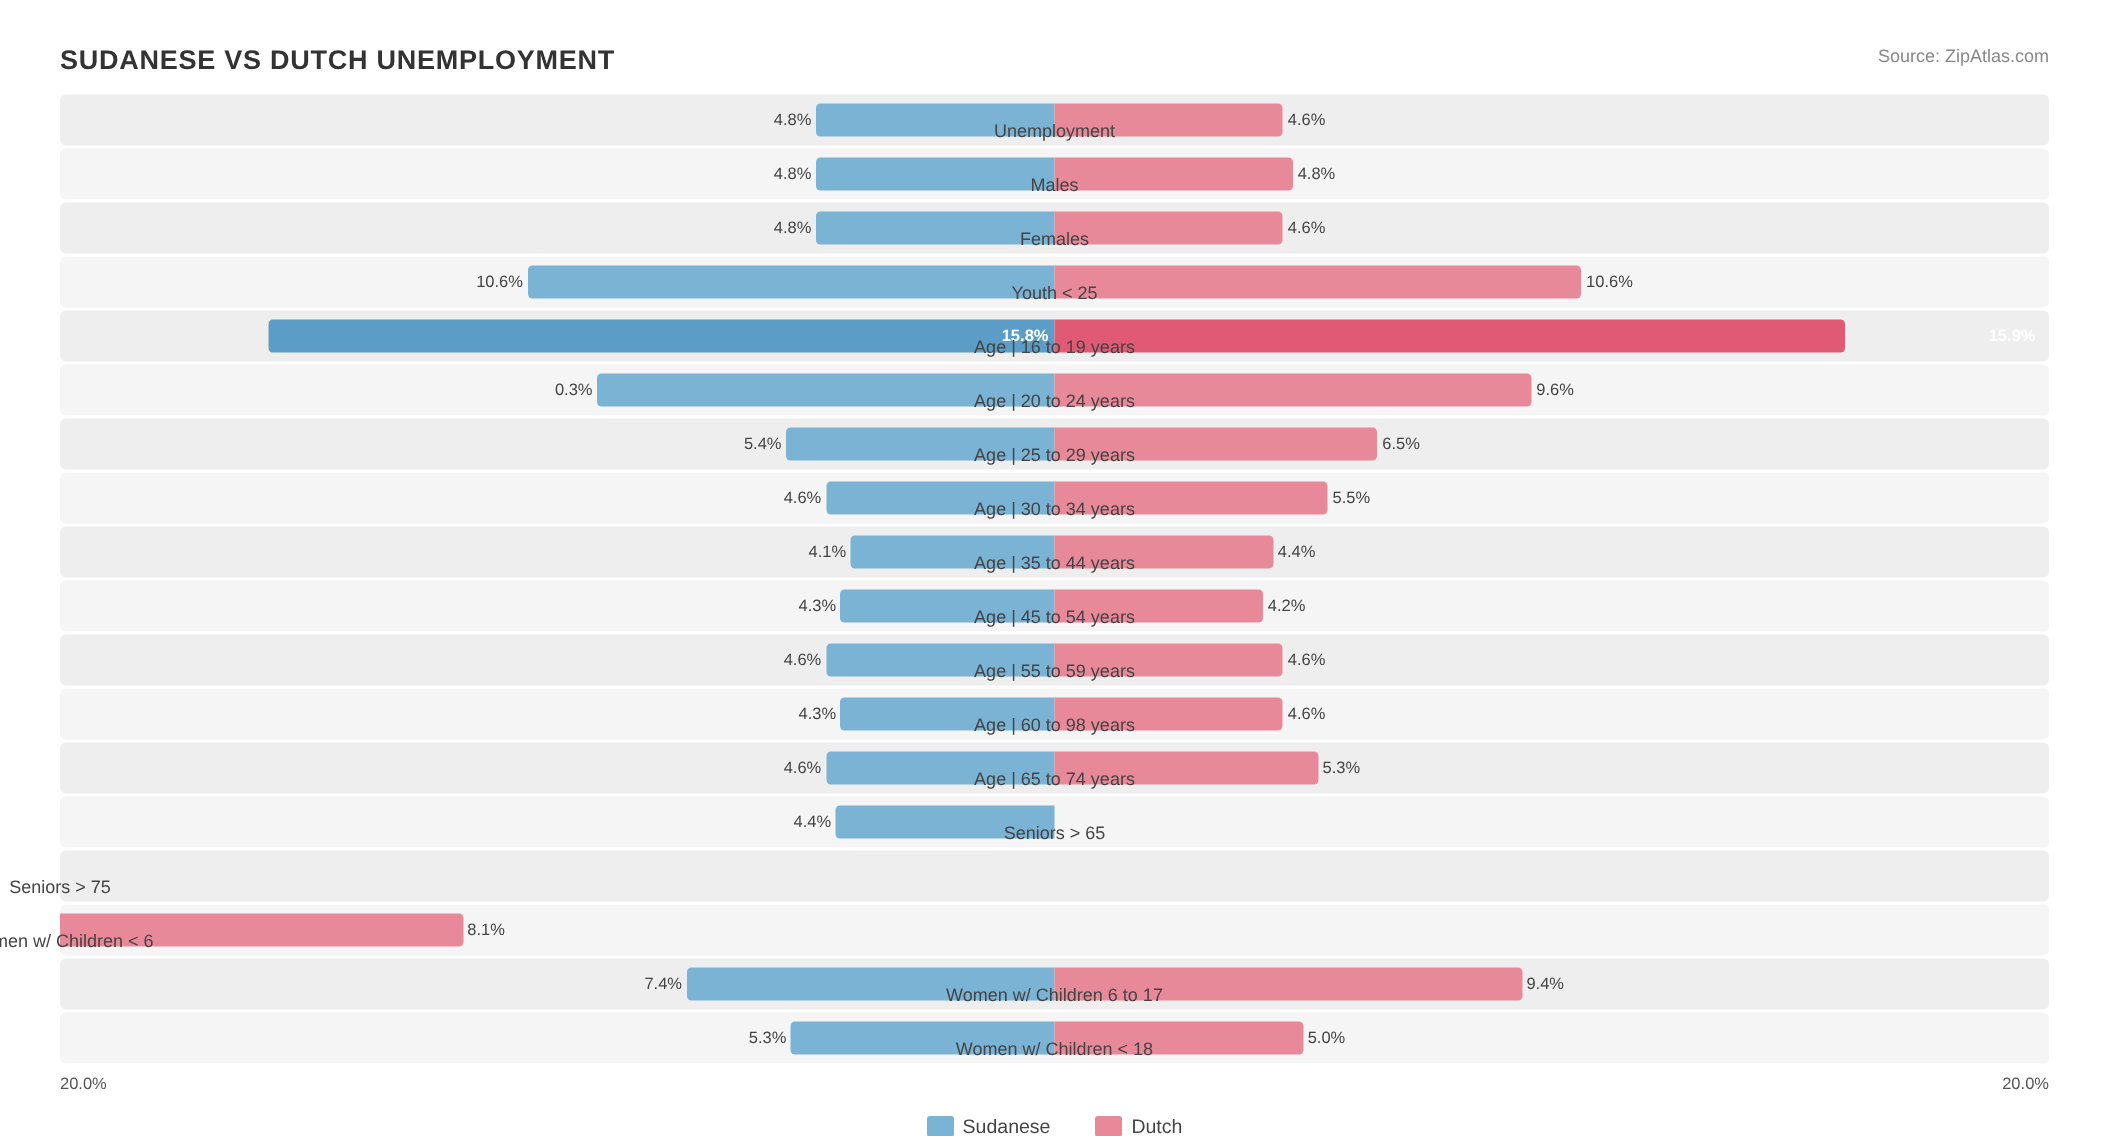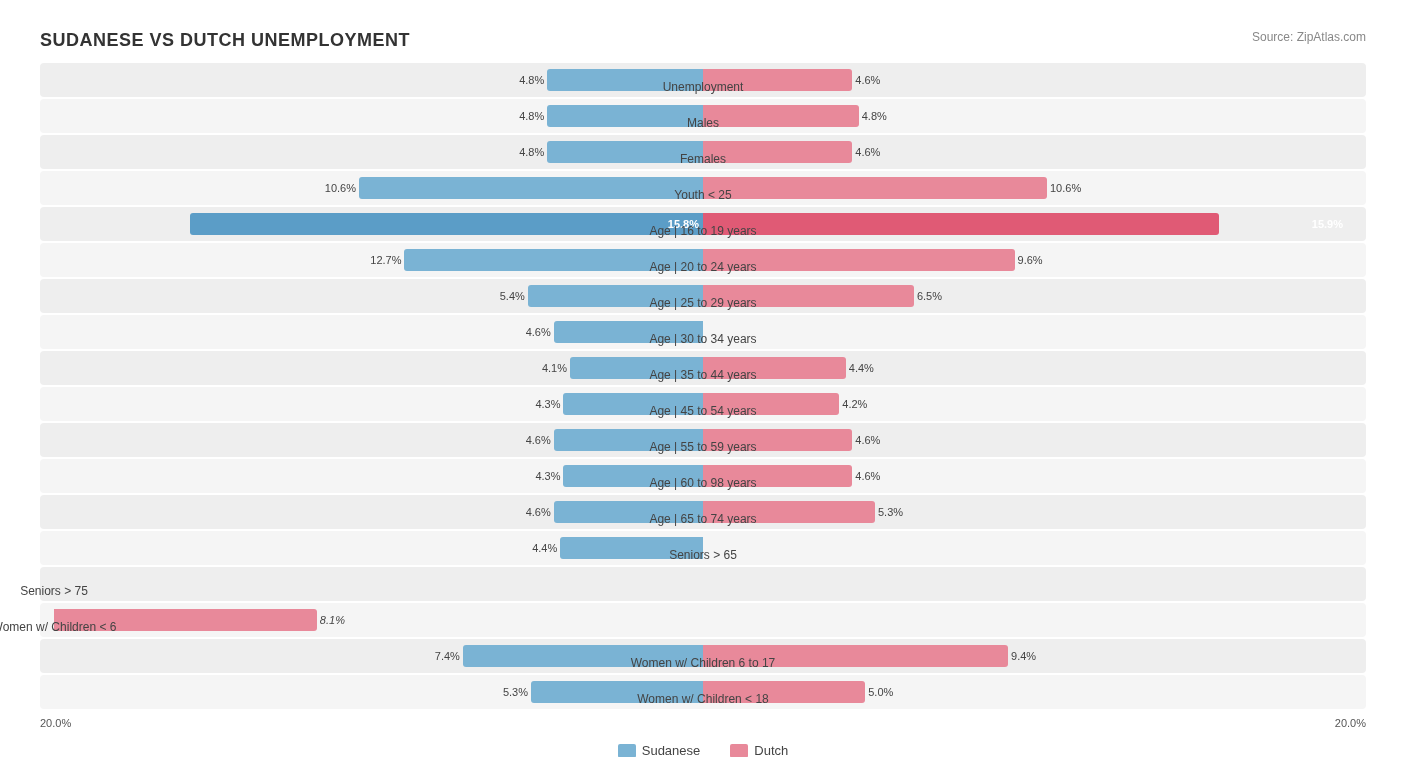--- a/index.html
+++ b/index.html
@@ -35,21 +35,21 @@
     .chart-body {
       width: 100%;
     }
     .bar-row {
       display: flex;
       align-items: center;
       margin-bottom: 2px;
       min-height: 34px;
       background: #f5f5f5;
       border-radius: 4px;
-      padding: 3px 14px;
+      padding: 3px 0;
     }
     .bar-row:nth-child(odd) {
       background: #eeeeee;
     }
     .left-section {
       display: flex;
       align-items: center;
       justify-content: flex-end;
       width: 50%;
       padding-right: 0;
@@ -212,21 +212,21 @@
         <div class="label-center">Age | 16 to 19 years</div>
       </div>
       <div class="right-section">
         <div class="bar-right" style="width: 79.5%; left: 0;"></div>
         <div class="value-right" style="margin-left: 0px; left: auto; right: 4px; color: rgb(255, 255, 255); font-weight: bold; margin-right: 5px; z-index: 15;">15.9%</div>
       </div>
     </div>
       <div class="bar-row">
       <div class="left-section">
         <div class="bar-left" style="width: 46%; right: 0;"></div>
-        <div class="value-left" style="right: 46%; margin-right: 3px; ">12.7%</div>
+        <div class="value-left" style="right: 46%; margin-right: 3px; ">0.3%</div>
       </div>
       <div style="position:relative; width:0; z-index:20;">
         <div class="label-center">Age | 20 to 24 years</div>
       </div>
       <div class="right-section">
         <div class="bar-right" style="width: 48%; left: 0;"></div>
         <div class="value-right" style="left: 48%; margin-left: 3px; text-align: center; ">9.6%</div>
       </div>
     </div>
       <div class="bar-row">
@@ -243,20 +243,24 @@
       </div>
     </div>
       <div class="bar-row">
       <div class="left-section">
         <div class="bar-left" style="width: 23%; right: 0;"></div>
         <div class="value-left" style="right: 23%; margin-right: 3px; ">4.6%</div>
       </div>
       <div style="position:relative; width:0; z-index:20;">
         <div class="label-center">Age | 30 to 34 years</div>
       </div>
+      <div class="right-section">
+        <div class="bar-right" style="width: 27.500000000000004%; left: 0;"></div>
+        <div class="value-right" style="left: 27.500000000000004%; margin-left: 3px; ">5.5%</div>
+      </div>
     </div>
       <div class="bar-row">
       <div class="left-section">
         <div class="bar-left" style="width: 20.5%; right: 0;"></div>
         <div class="value-left" style="right: 20.5%; margin-right: 3px; ">4.1%</div>
       </div>
       <div style="position:relative; width:0; z-index:20;">
         <div class="label-center">Age | 35 to 44 years</div>
       </div>
       <div class="right-section">
@@ -329,21 +333,21 @@
       <div style="position:relative; width:0; z-index:20;">
         <div class="label-center">Seniors &gt; 75</div>
       </div>
     </div>
       <div class="bar-row">
       <div style="position:relative; width:0; z-index:20;">
         <div class="label-center">Women w/ Children &lt; 6</div>
       </div>
       <div class="right-section">
         <div class="bar-right" style="width: 40.5%; left: 0;"></div>
-        <div class="value-right" style="left: 40.5%; margin-left: 3px; font-style: italic; ">8.1%</div>
+        <div class="value-right" style="left: 40.5%; margin-left: 3px; ">8.1%</div>
       </div>
     </div>
       <div class="bar-row">
       <div class="left-section">
         <div class="bar-left" style="width: 37%; right: 0;"></div>
         <div class="value-left" style="right: 37%; margin-right: 3px; ">7.4%</div>
       </div>
       <div style="position:relative; width:0; z-index:20;">
         <div class="label-center">Women w/ Children 6 to 17</div>
       </div>

